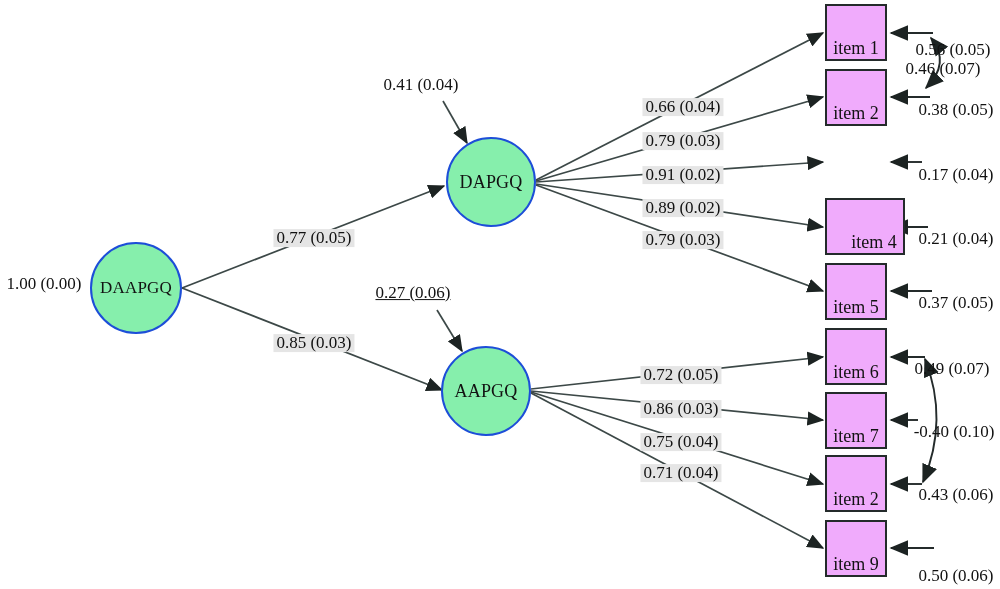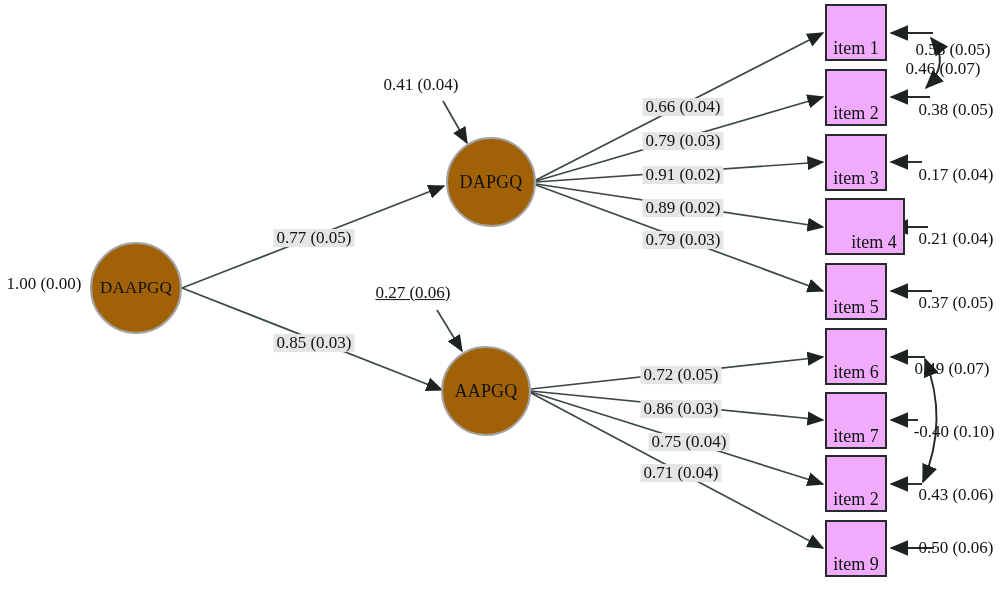--- a/index.html
+++ b/index.html
@@ -7,23 +7,23 @@
     position:relative;
     width:1000px;height:589px;
     background:#ffffff;
     font-family:"Liberation Serif","DejaVu Serif",serif;
     color:#121212;
     overflow:hidden;
   }
   svg.wires{position:absolute;left:0;top:0;width:1000px;height:589px;}
   .latent{
     position:absolute;
-    border:2px solid #a3a3a3;
+    border:2px solid #1d4ed8;
     border-radius:50%;
-    background:#a16207;
+    background:#86efac;
     display:flex;align-items:center;justify-content:center;
     font-size:18px;letter-spacing:.2px;
   }
   .item-box{
     position:absolute;
     left:825px;width:58px;height:53px;
     border:2px solid #242b2b;
     background:#f0abfc;
     display:flex;align-items:flex-end;justify-content:center;
     font-size:18px;
@@ -93,23 +93,20 @@
   <div class="latent" style="left:441px;top:346px;width:86px;height:86px;">
     <span>AAPGQ</span>
   </div>
 
   <div class="item-box" style="top:4px;">
       <span>item 1</span>
     </div>
   <div class="item-box" style="top:69px;">
       <span>item 2</span>
     </div>
-  <div class="item-box" style="top:134px;">
-      <span>item 3</span>
-    </div>
   <div class="item-box" style="top:198px;padding-left:18px;">
       <span>item 4</span>
     </div>
   <div class="item-box" style="top:263px;">
       <span>item 5</span>
     </div>
   <div class="item-box" style="top:328px;">
       <span>item 6</span>
     </div>
   <div class="item-box" style="top:392px;">
@@ -129,27 +126,27 @@
   <div class="lbl" style="left:413px;top:293px;text-decoration:underline;">0.27 (0.06)</div>
 
   <div class="lbl bg" style="left:683px;top:107px;">0.66 (0.04)</div>
   <div class="lbl bg" style="left:683px;top:141px;">0.79 (0.03)</div>
   <div class="lbl bg" style="left:683px;top:175px;">0.91 (0.02)</div>
   <div class="lbl bg" style="left:683px;top:208px;">0.89 (0.02)</div>
   <div class="lbl bg" style="left:683px;top:240px;">0.79 (0.03)</div>
 
   <div class="lbl bg" style="left:681px;top:375px;">0.72 (0.05)</div>
   <div class="lbl bg" style="left:681px;top:409px;">0.86 (0.03)</div>
-  <div class="lbl bg" style="left:681px;top:442px;margin-left:8px;">0.75 (0.04)</div>
+  <div class="lbl bg" style="left:681px;top:442px;">0.75 (0.04)</div>
   <div class="lbl bg" style="left:681px;top:473px;">0.71 (0.04)</div>
 
   <div class="lbl" style="left:953px;top:50px;">0.56 (0.05)</div>
   <div class="lbl" style="left:943px;top:69px;">0.46 (0.07)</div>
   <div class="lbl" style="left:956px;top:110px;">0.38 (0.05)</div>
   <div class="lbl" style="left:956px;top:175px;">0.17 (0.04)</div>
   <div class="lbl" style="left:956px;top:239px;">0.21 (0.04)</div>
   <div class="lbl" style="left:956px;top:303px;">0.37 (0.05)</div>
   <div class="lbl" style="left:952px;top:369px;">0.49 (0.07)</div>
   <div class="lbl" style="left:954px;top:432px;">-0.40 (0.10)</div>
   <div class="lbl" style="left:956px;top:495px;">0.43 (0.06)</div>
-  <div class="lbl" style="left:956px;top:548px;">0.50 (0.06)</div>
+  <div class="lbl" style="left:956px;top:576px;">0.50 (0.06)</div>
 
 </div>
 
 </body></html>

